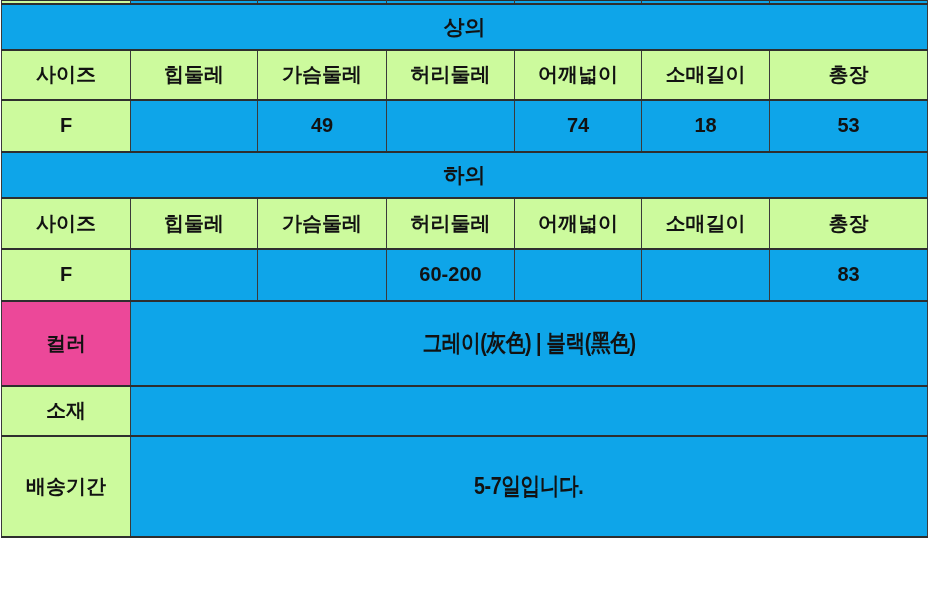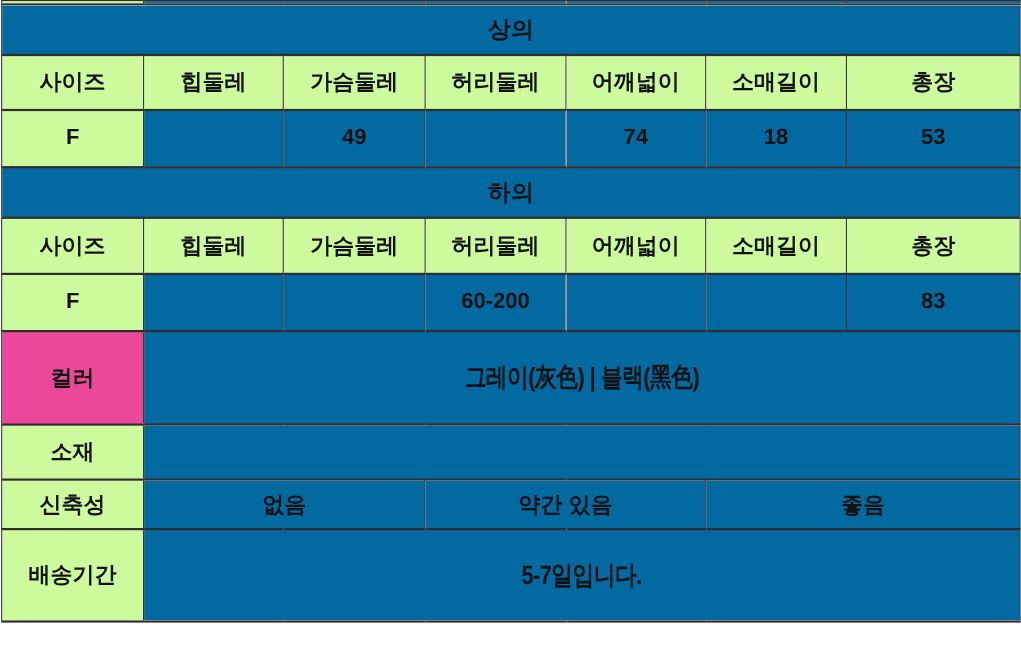--- a/index.html
+++ b/index.html
@@ -19,39 +19,39 @@
   table.size-chart td {
     border-left: 1px solid #3a3a3a;
     border-right: 1px solid #3a3a3a;
     border-top: 2px solid #2e2e2e;
     border-bottom: 2px solid #2e2e2e;
     text-align: center;
     vertical-align: middle;
     color: #121212;
     font-weight: bold;
     font-size: 20px;
-    background: #0369a1;
+    background: #0ea5e9;
     overflow: hidden;
     white-space: nowrap;
   }
   td.green { background: #ccfa9d; }
 
   tr.partial-row td { height: 3px; border-top-width: 1px; }
 
   tr.section-row td { height: 46px; font-size: 21px; }
 
   tr.header-row td { height: 50px; }
   tr.header-row-2 td { height: 51px; }
 
   tr.value-row td { height: 52px; }
 
   tr.color-row td { height: 85px; }
   tr.material-row td { height: 50px; }
   tr.stretch-row td { height: 45px; }
-  tr.shipping-row td { height: 84px; margin-left: 33px; }
+  tr.shipping-row td { height: 101px; margin-left: 33px; }
 
   .narrow {
     display: inline-block;
     transform: scaleX(0.82);
     transform-origin: center;
     font-size: 24px;
     letter-spacing: -0.5px;
   }
 </style>
 </head>
@@ -132,26 +132,20 @@
     <td colspan="6">
       <span class="narrow">그레이(灰色) | 블랙(黑色)</span>
     </td>
   </tr>
 
   <tr class="material-row">
     <td class="green" style="background: rgb(204, 250, 157); margin-top: 24px;">소재</td>
     <td colspan="6"></td>
   </tr>
 
-  <tr class="stretch-row">
-    <td class="green" style="background: rgb(204, 250, 157);">신축성</td>
-    <td colspan="2">없음</td>
-    <td colspan="2">약간 있음</td>
-    <td colspan="2">좋음</td>
-  </tr>
 
   <tr class="shipping-row">
     <td class="green" style="background: rgb(204, 250, 157);">배송기간</td>
     <td colspan="6">
       <span class="narrow">5-7일입니다.</span>
     </td>
   </tr>
 </tbody>
   </table>
 

